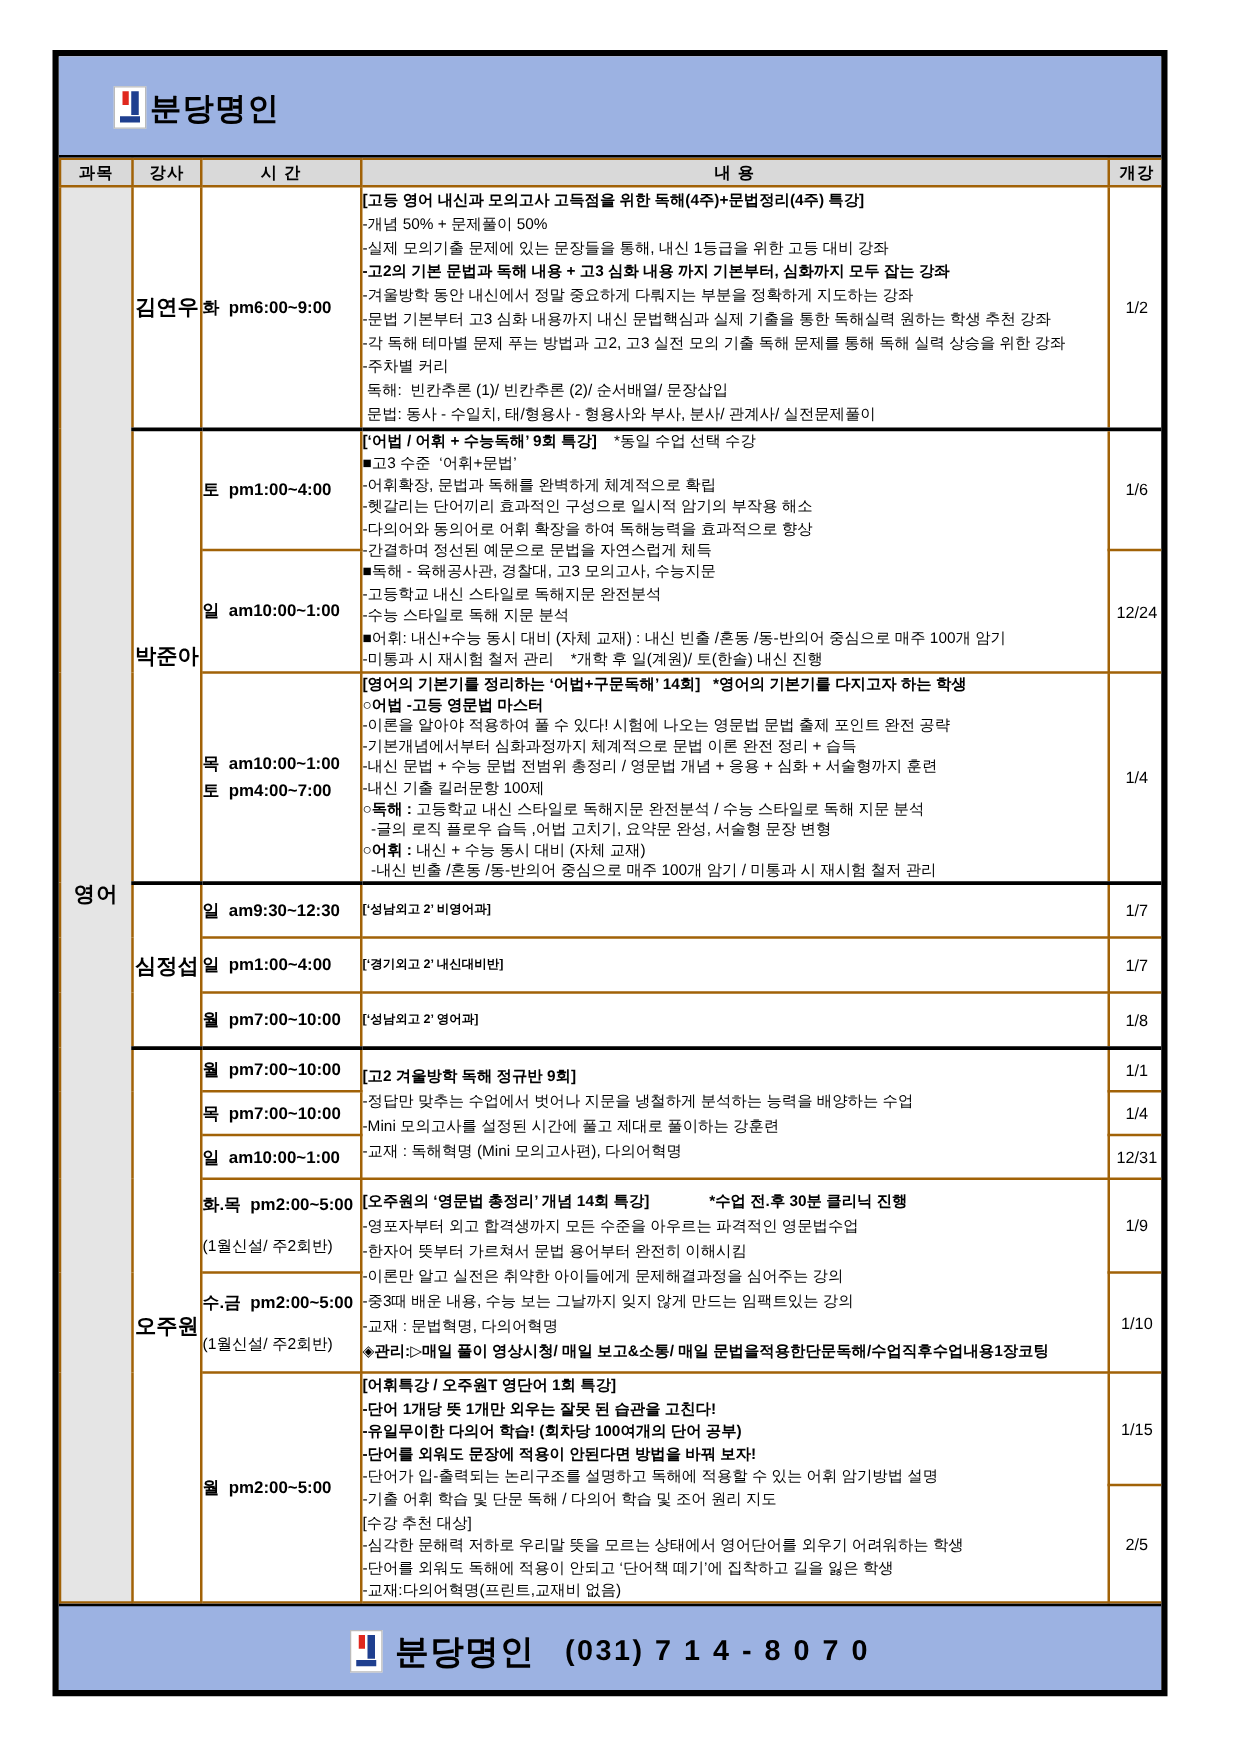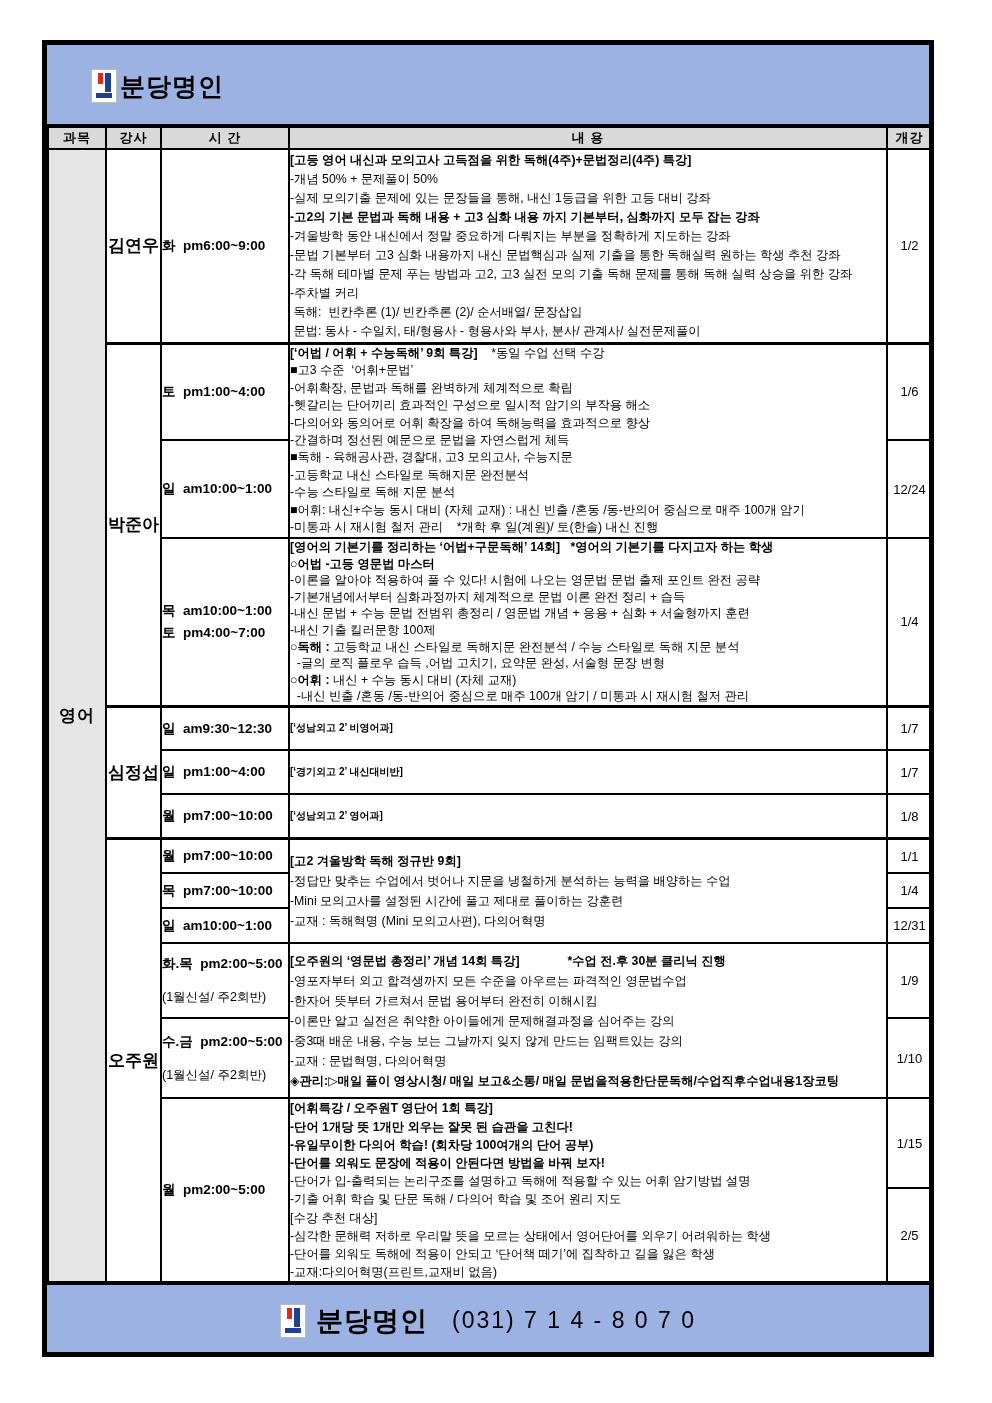--- a/index.html
+++ b/index.html
@@ -32,21 +32,21 @@
   }
   table.timetable{
     border-collapse:collapse;table-layout:fixed;width:884px;
   }
   table.timetable col.c-subject{width:58px;}
   table.timetable col.c-teacher{width:55px;}
   table.timetable col.c-time{width:128px;}
   table.timetable col.c-content{width:598px;}
   table.timetable col.c-open{width:45px;}
   table.timetable th, table.timetable td{
-    border:2px solid #000000;box-sizing:border-box;padding:0;vertical-align:middle;
+    border:2px solid #a16207;box-sizing:border-box;padding:0;vertical-align:middle;
   }
   tr.head-row th{
     height:22px;background:#d9d9d9;font-size:13px;font-weight:bold;
     letter-spacing:1px;white-space:pre;
   }
   tr.section-start td{border-top:3px solid #000;}
   td.subject-cell{
     background:#e5e5e5;text-align:center;font-size:17px;font-weight:bold;letter-spacing:1px;
   }
   td.teacher-cell{text-align:center;font-size:17px;font-weight:bold;}
@@ -57,21 +57,21 @@
   td.content-cell{padding:4px 4px 4px 9px;font-size:12.3px;line-height:18.6px;}
   td.content-cell div{white-space:pre-wrap;}
   td.content-cell span.b{font-weight:bold;}
   td.content-cell.c4,td.content-cell.c5,td.content-cell.c6{font-size:10px;}
   td.open-cell{text-align:center;font-size:13px;}
   .footer-band{
     height:73px;background:#9cb2e2;border-top:2px solid #000;box-sizing:border-box;
     display:flex;align-items:center;justify-content:center;gap:10px;
   }
   .footer-band .brand-name{font-size:27px;font-weight:bold;letter-spacing:1px;}
-  .footer-band .phone{font-size:23px;font-weight:normal;letter-spacing:2px;white-space:pre;margin-left:14px;}
+  .footer-band .phone{font-size:23px;font-weight:bold;letter-spacing:2px;white-space:pre;margin-left:14px;}
 </style>
 </head>
 <body>
 
 <div class="frame">
 
   <div class="title-band">
     <div class="brand">
       <span class="logo">
         <span class="bar-red"></span>

